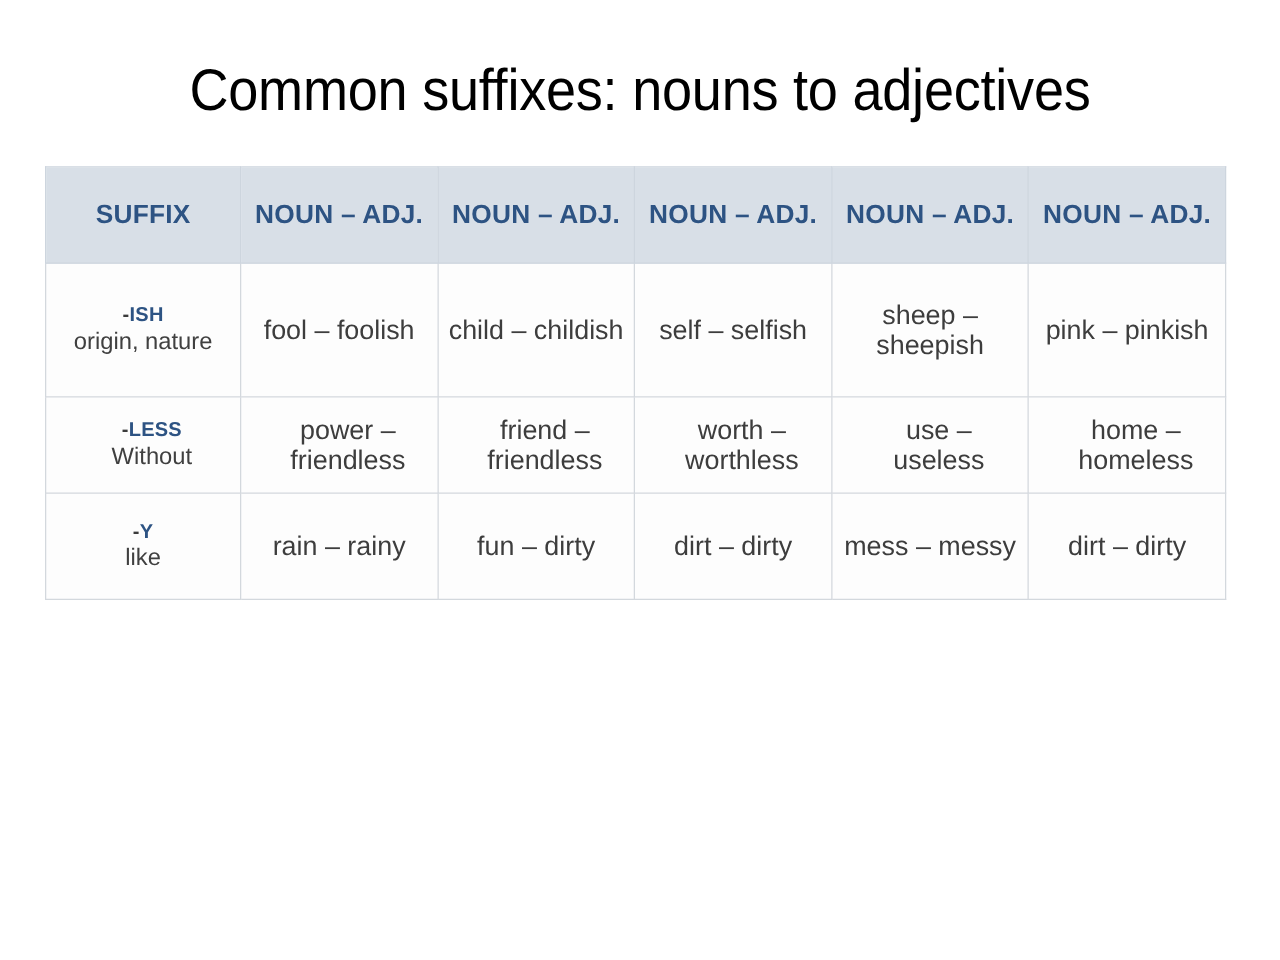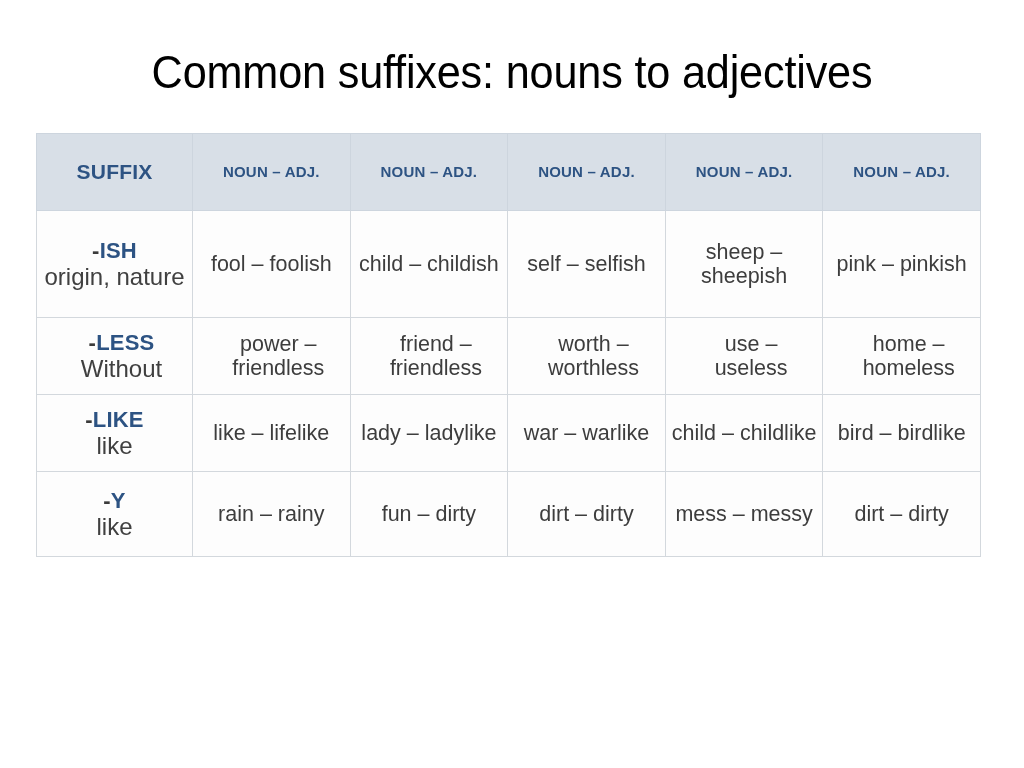--- a/index.html
+++ b/index.html
@@ -60,53 +60,53 @@
     vertical-align: middle;
     text-align: center;
     background: #fdfdfd;
     margin-left: 44px;
   }
 
   table.suffix-table thead th {
     background: #d8dfe7;
     border-color: #cdd5de;
     color: #2d5383;
-    font-size: 15px;
+    font-size: 21px;
     font-weight: bold;
     line-height: 1.16;
     letter-spacing: 0.2px;
     height: 72px;
     padding: 2px 4px;
   }
 
   table.suffix-table thead th.th-suffix {
     font-size: 21px;
   }
 
   .suffix-cell {
     line-height: 1.14;
     padding-top: 6px;
     padding-bottom: 6px;
   }
 
   .suffix-code {
     display: block;
-    font-size: 22px;
+    font-size: 16px;
     font-weight: bold;
     color: #2d5383;
     letter-spacing: 0.2px;
   }
 
   .suffix-code .dash {
     color: #3b3b3b;
   }
 
   .suffix-meaning {
     display: block;
-    font-size: 24px;
+    font-size: 19px;
     font-weight: 400;
     color: #404040;
     line-height: 1.12;
     margin-top: 1px;
   }
 
   .example-cell {
     font-size: 21.5px;
     color: #3d3d3d;
     line-height: 1.14;
@@ -167,31 +167,20 @@
             <span class="suffix-code"><span class="dash">-</span><span>LESS</span></span>
             <span class="suffix-meaning">Without</span>
           </td>
           <td class="example-cell">power – friendless</td>
           <td class="example-cell">friend – friendless</td>
           <td class="example-cell">worth – worthless</td>
           <td class="example-cell">use – useless</td>
           <td class="example-cell">home – homeless</td>
         </tr>
 
-        <tr data-row="2">
-          <td class="suffix-cell">
-            <span class="suffix-code"><span class="dash">-</span><span>LIKE</span></span>
-            <span class="suffix-meaning">like</span>
-          </td>
-          <td class="example-cell">like – lifelike</td>
-          <td class="example-cell">lady – ladylike</td>
-          <td class="example-cell">war – warlike</td>
-          <td class="example-cell">child – childlike</td>
-          <td class="example-cell">bird – birdlike</td>
-        </tr>
 
 
 
         <tr data-row="5">
           <td class="suffix-cell">
             <span class="suffix-code"><span class="dash">-</span><span>Y</span></span>
             <span class="suffix-meaning">like</span>
           </td>
           <td class="example-cell">rain – rainy</td>
           <td class="example-cell">fun – dirty</td>

